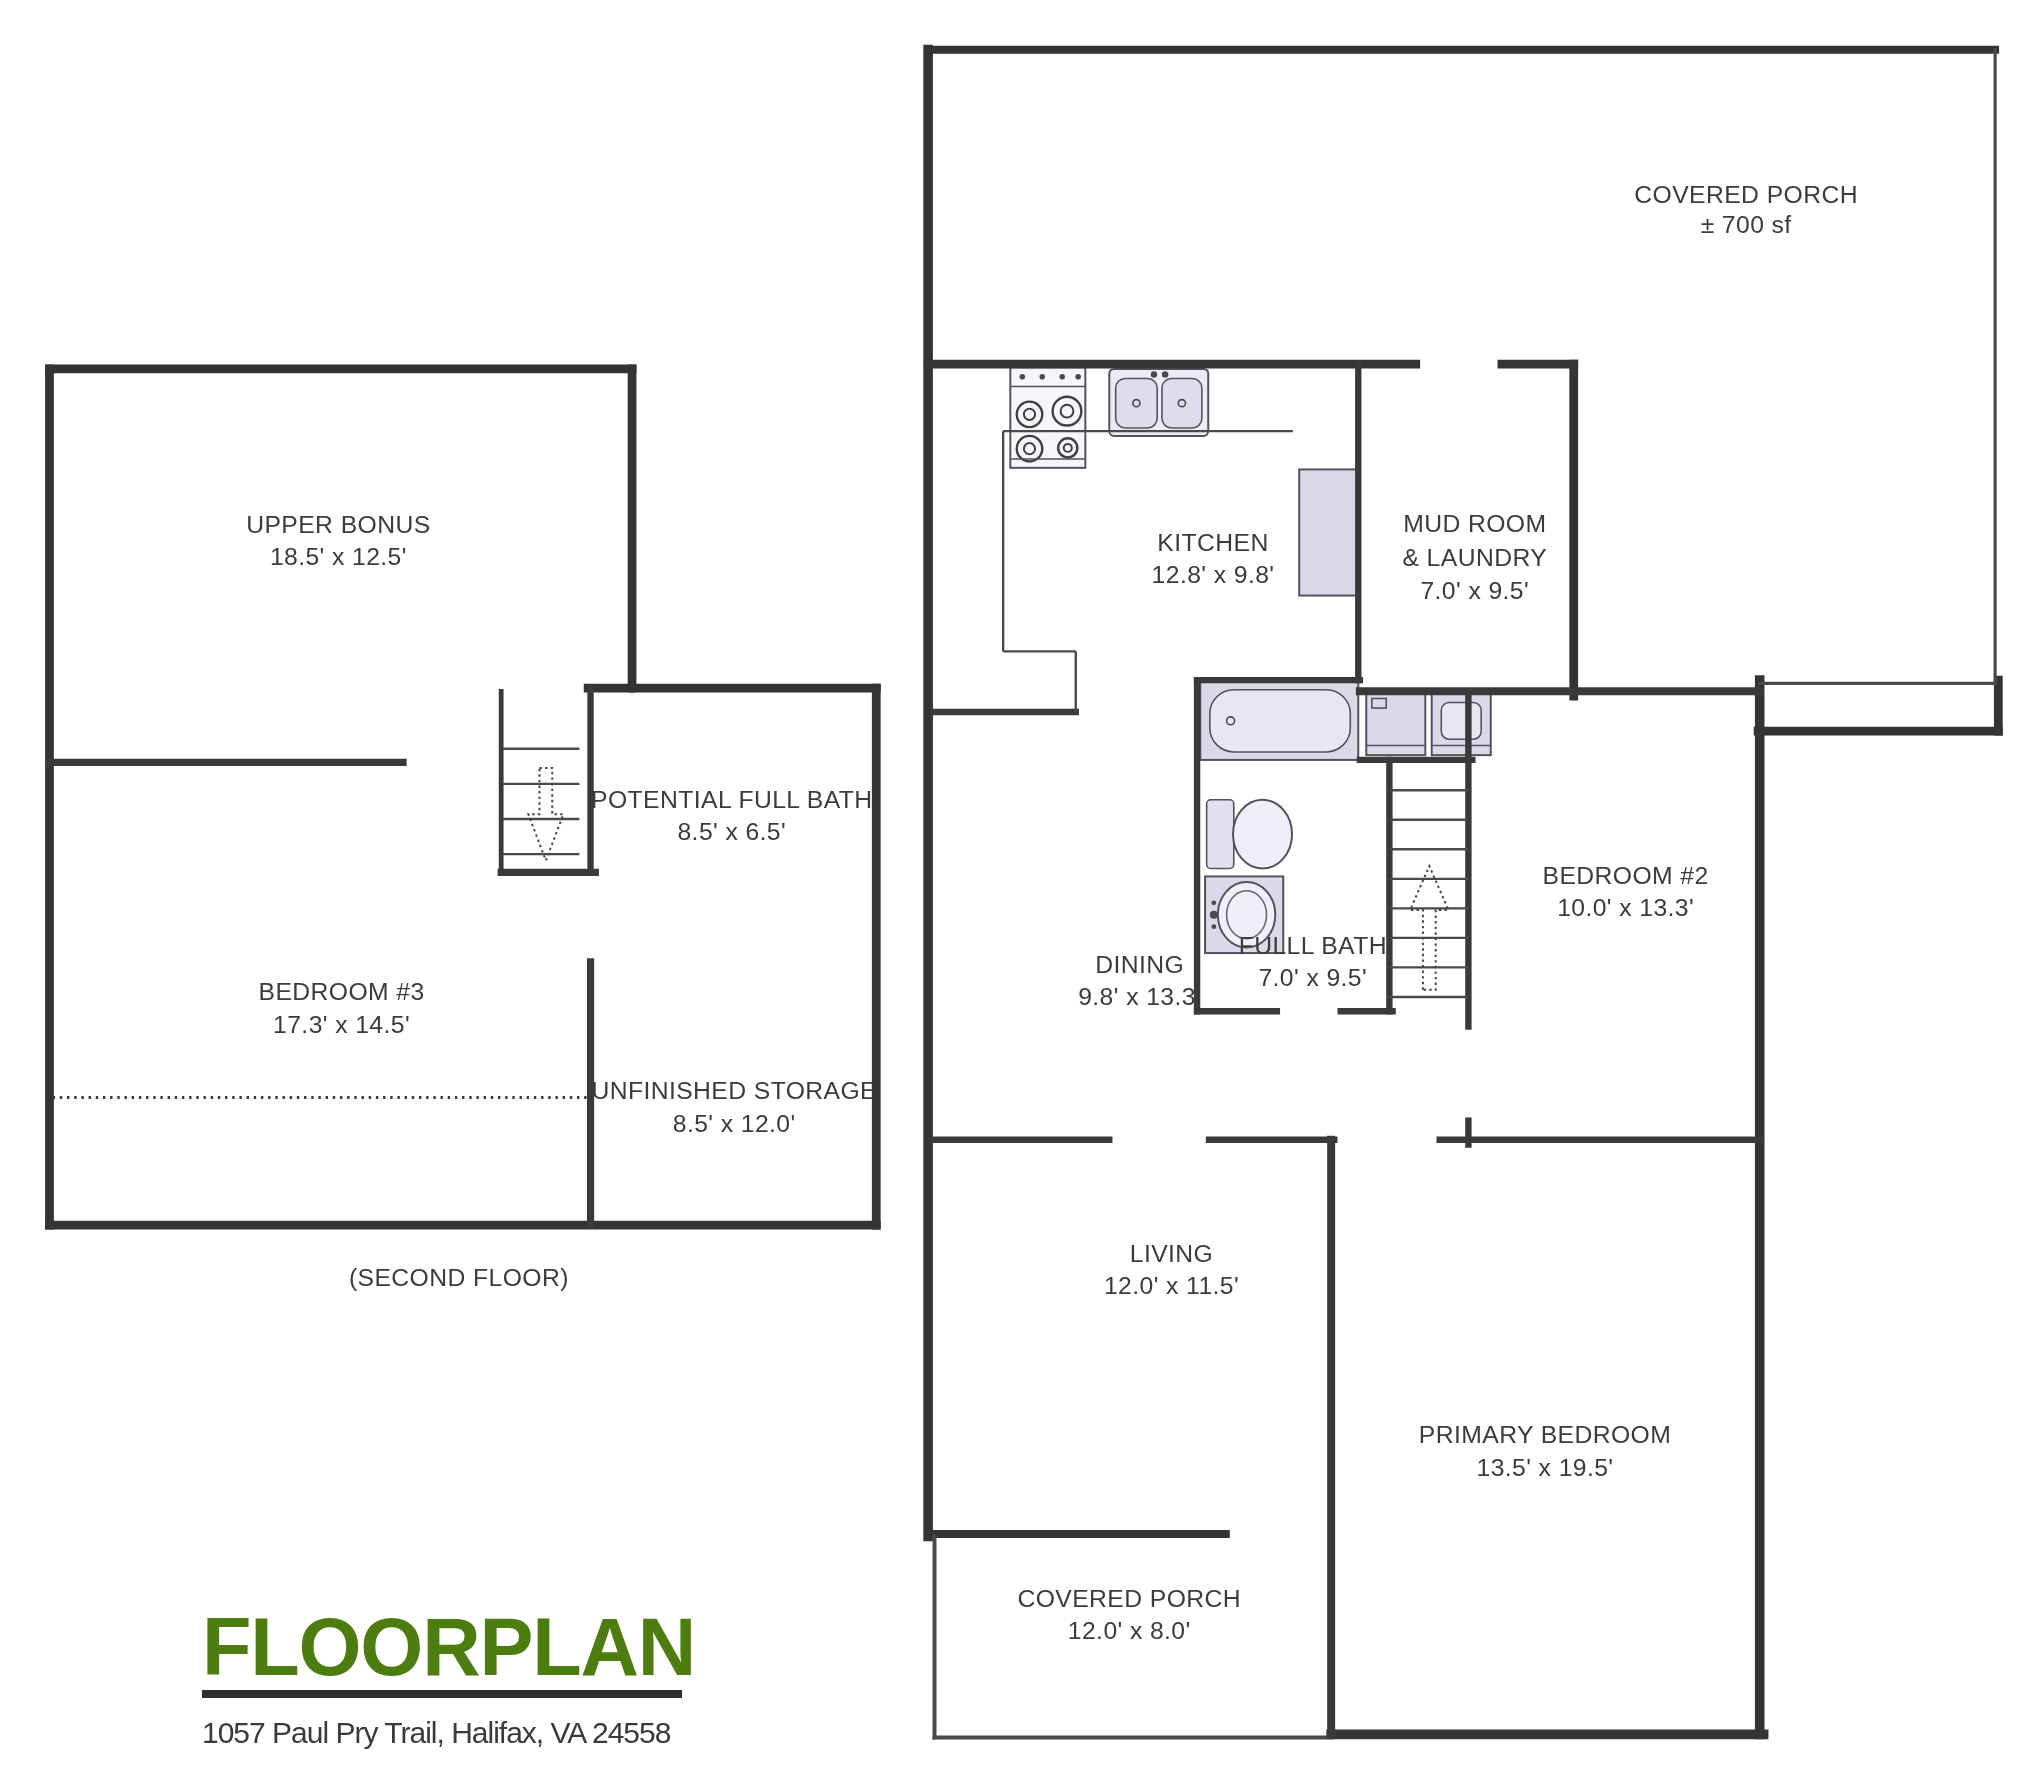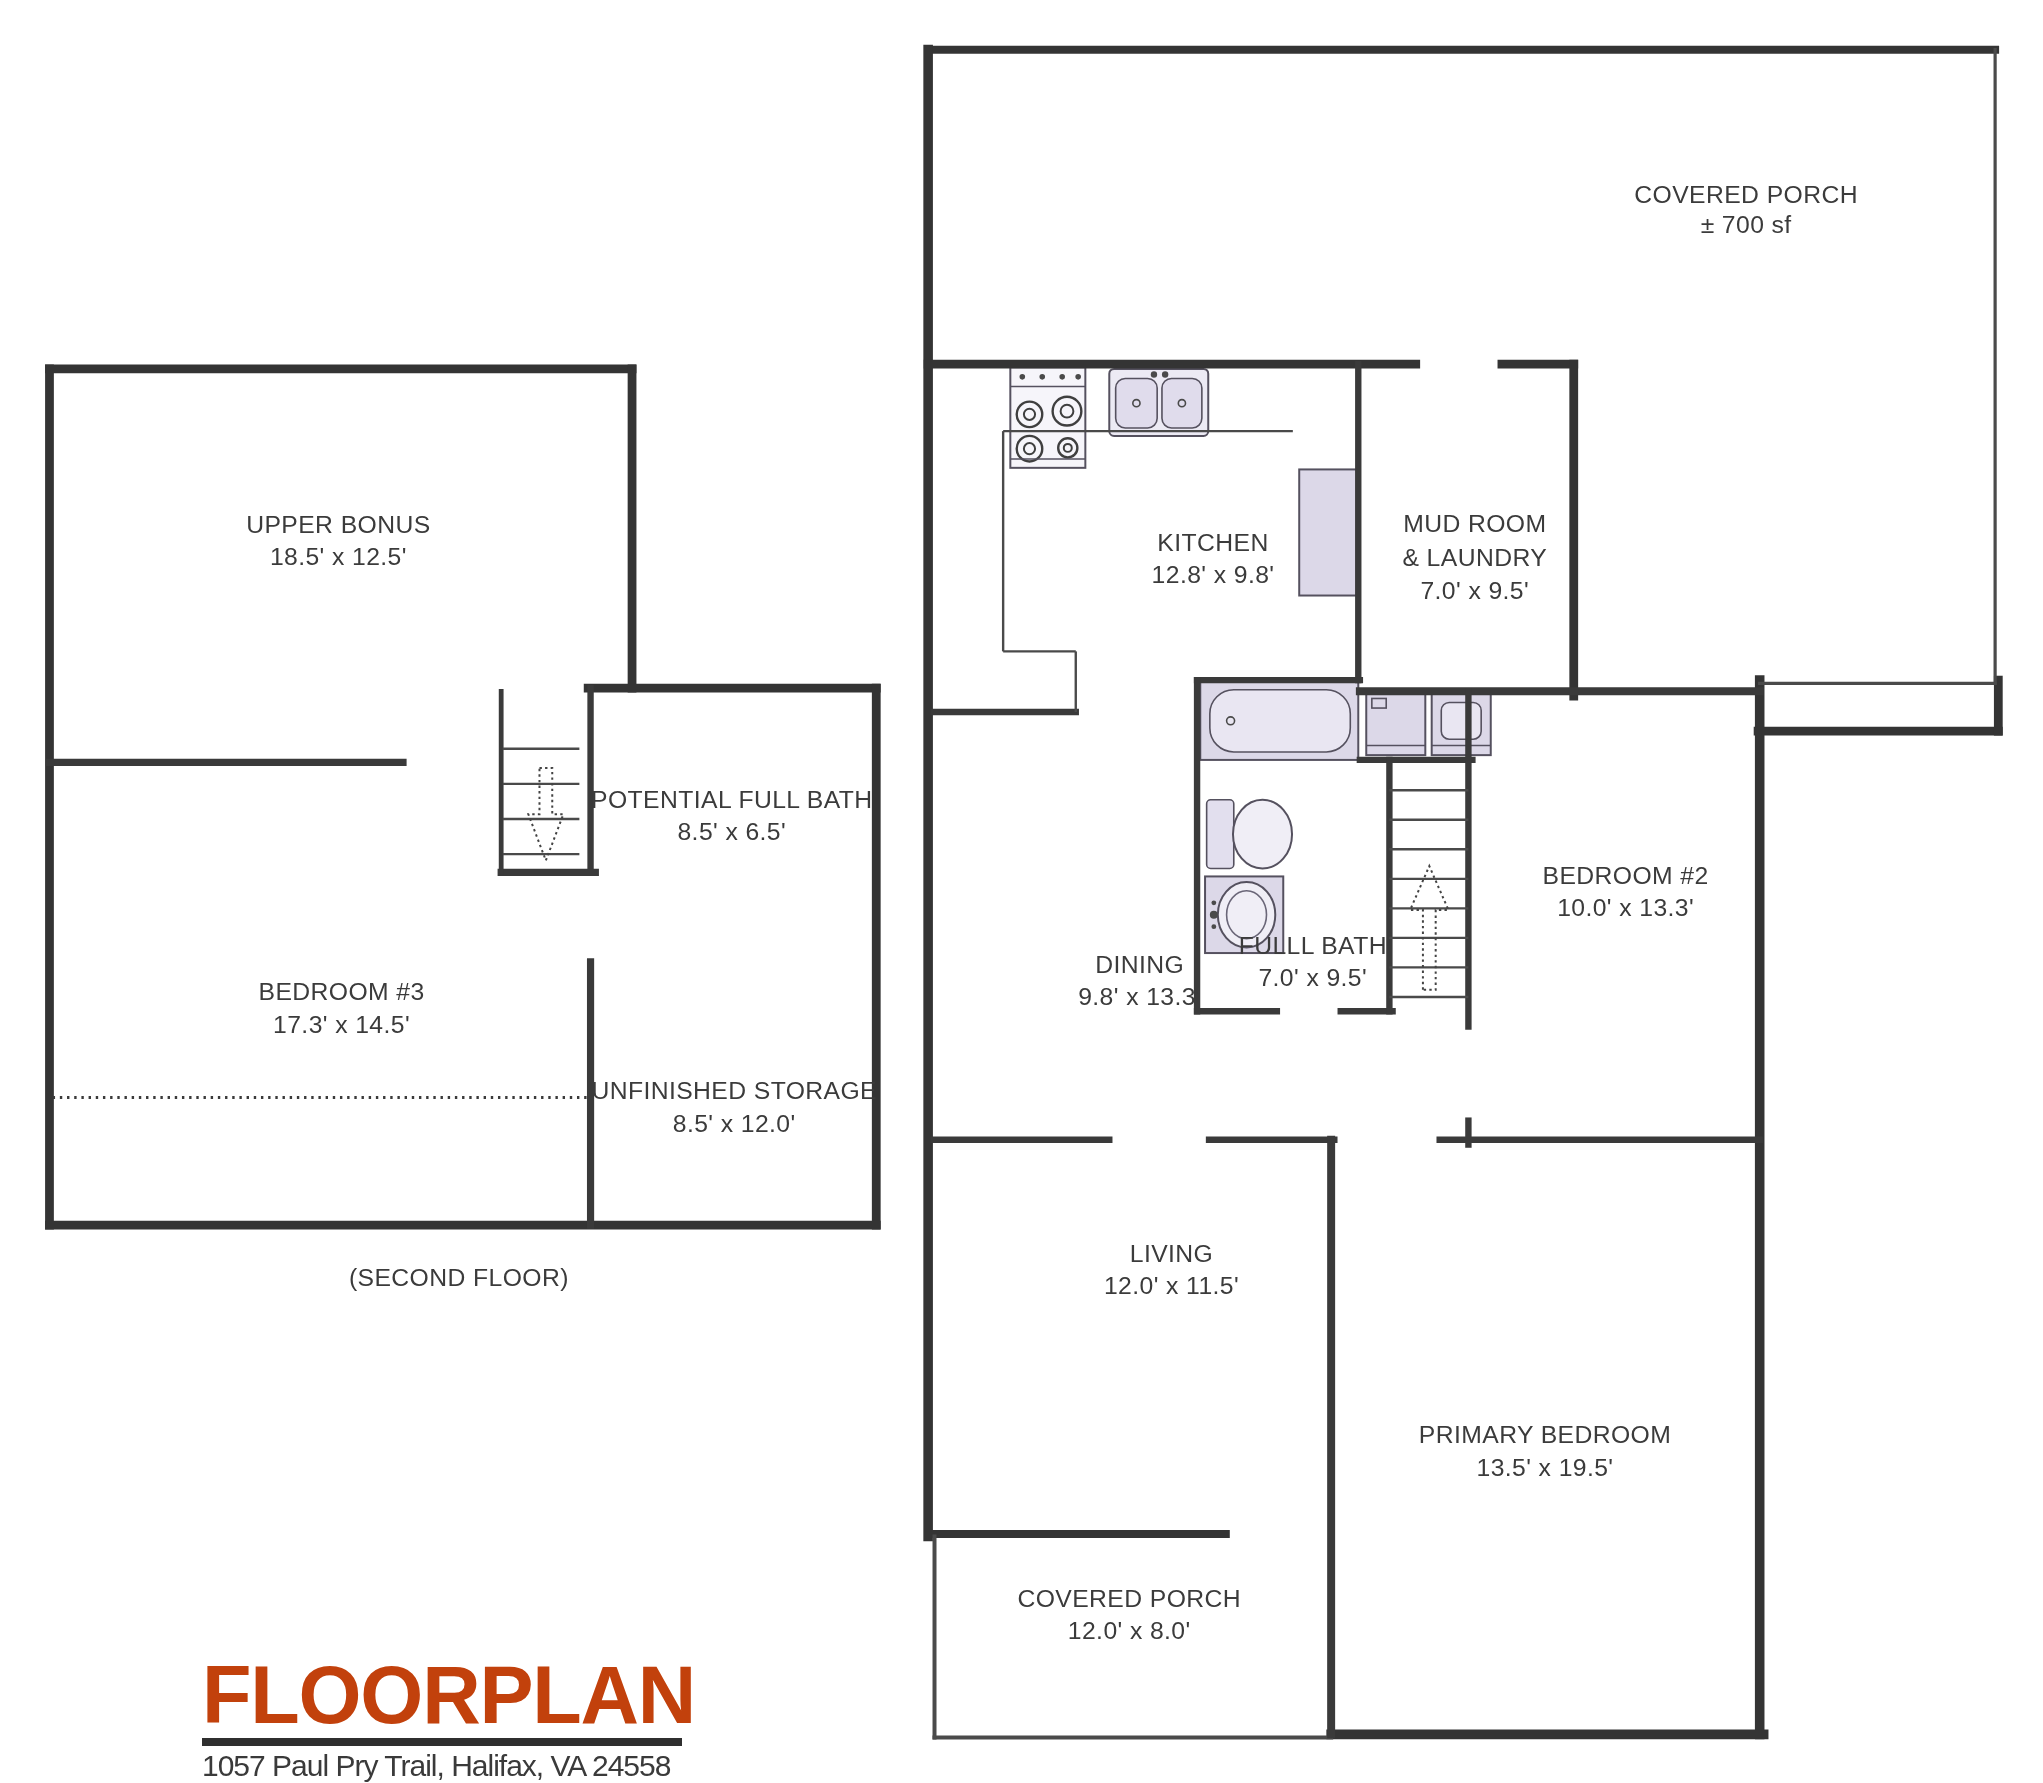--- a/index.html
+++ b/index.html
@@ -7,26 +7,26 @@
     width:2043px;height:1784px;background:#ffffff;position:relative;overflow:hidden;
     font-family:"Liberation Sans",sans-serif;
   }
   #plan-svg{position:absolute;left:0;top:0;}
   .room-text{
     font-family:"Liberation Sans",sans-serif;
     fill:#3b3b3b;font-size:31px;letter-spacing:0.5px;
   }
   #title-block{position:absolute;left:202px;top:1607px;width:511px;}
   #title-heading{
-    font-size:81px;font-weight:800;color:#c2410c;letter-spacing:-1.2px;
-    line-height:1.0;white-space:nowrap;margin-top:48px;
+    font-size:81px;font-weight:800;color:#4d7c0f;letter-spacing:-1.2px;
+    line-height:1.0;white-space:nowrap;
   }
   #title-underline{width:480px;height:8px;background:#2f2f2f;margin-top:1.6px;}
   #title-address{
-    margin-top:3px;font-size:30px;font-weight:400;color:#3a3a3a;
+    margin-top:18px;font-size:30px;font-weight:400;color:#3a3a3a;
     letter-spacing:-1px;white-space:nowrap;
   }
 </style>
 </head>
 <body>
 
 <svg id="plan-svg" width="2043" height="1784" viewBox="0 0 2560 2235">
     <rect x="0" y="0" width="2560" height="2235" fill="#ffffff"></rect>
     <g>
       <rect x="1266" y="460" width="94" height="126" fill="#f6f5fa" stroke="#55515f" stroke-width="2.5"></rect>

